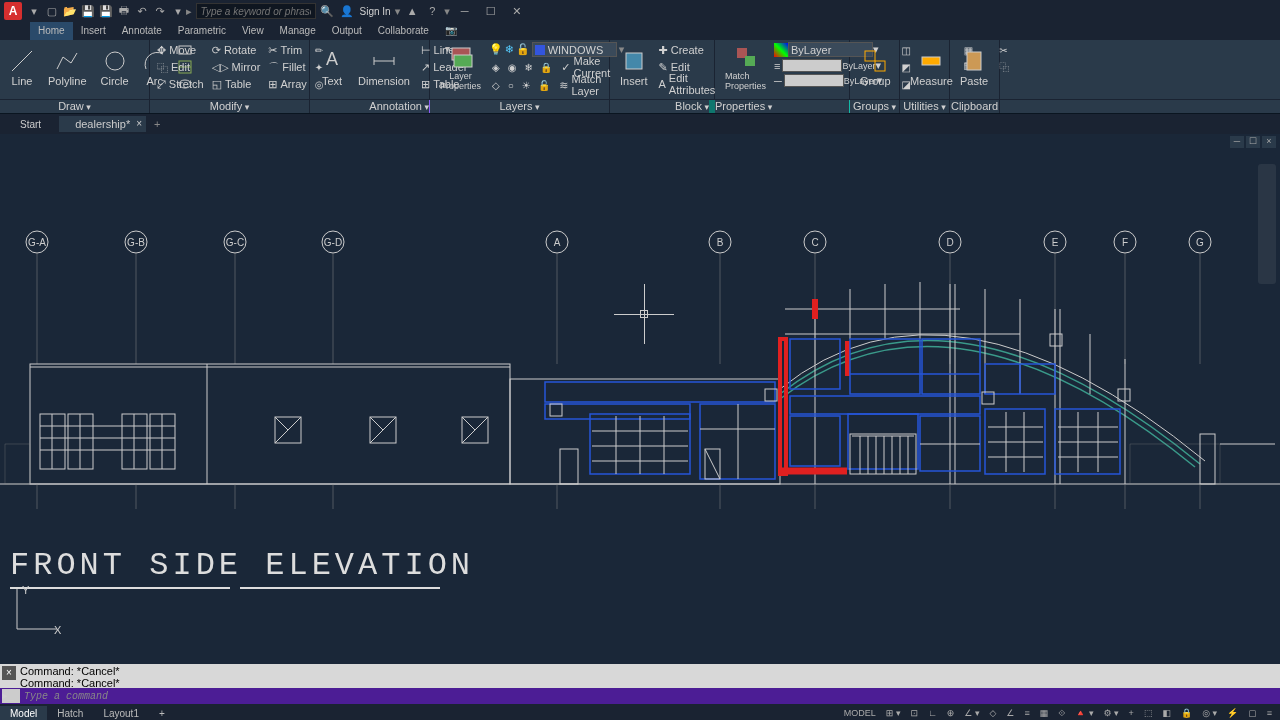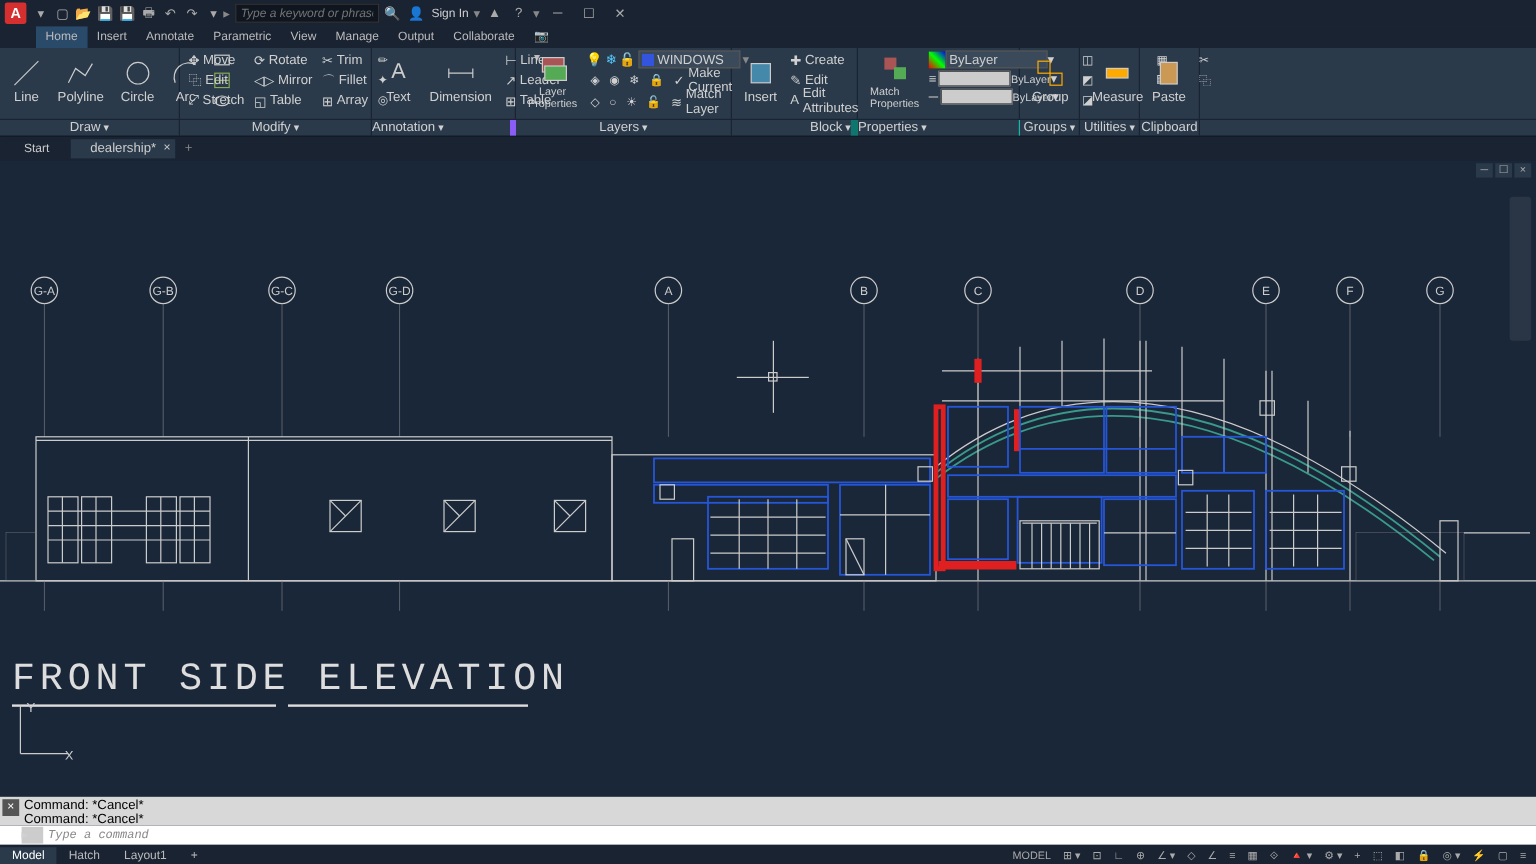--- a/index.html
+++ b/index.html
@@ -33,21 +33,21 @@
 .tab-add{width:18px;height:16px;display:flex;align-items:center;justify-content:center;cursor:pointer;color:#888}
 .canvas{height:530px;background:#1a2738;position:relative;overflow:hidden}
 .canvas-controls{position:absolute;top:2px;right:4px;display:flex;gap:2px}
 .cc-btn{width:14px;height:12px;background:#2a3a4a;color:#aaa;font-size:9px;text-align:center;cursor:pointer}
 svg.drawing{position:absolute;left:0;top:0}
 .ucs{position:absolute;left:12px;bottom:28px;color:#ccc}
 .title-text{position:absolute;left:10px;bottom:80px;font-family:"Courier New",monospace;font-size:32px;letter-spacing:4px;color:#ddd;font-weight:300}
 .title-underline{position:absolute;height:2px;background:#ddd}
 .cmdhist{height:24px;background:#d8d8d8;color:#000;font-family:"Courier New",monospace;font-size:10px;padding:1px 20px;line-height:12px;position:relative}
 .cmdhist-close{position:absolute;left:2px;top:2px;width:14px;height:14px;background:#555;color:#fff;text-align:center;line-height:14px;cursor:pointer;font-size:10px}
-.cmdline{height:16px;background:#ffffff;display:flex;align-items:center;padding:0 18px}
+.cmdline{height:16px;background:#4c1d95;display:flex;align-items:center;padding:0 2px}
 .cmd-icon{width:18px;height:14px;background:#ccc;margin-right:4px}
 .cmd-input{flex:1;font-style:italic;color:#888;font-family:"Courier New",monospace;font-size:10px}
 .layout-tabs{height:18px;background:#1a2332;display:flex;align-items:center}
 .layout-tab{padding:2px 10px;color:#bbb;font-size:10px;cursor:pointer}
 .layout-tab.active{background:#2a3a4a;color:#fff}
 .statusbar{height:18px;background:#1a2332;display:flex;align-items:center;justify-content:flex-end;padding:0 4px;gap:2px}
 .status-item{padding:0 4px;color:#aaa;font-size:9px;cursor:pointer;height:16px;display:flex;align-items:center}
 .bottom-row{display:flex;height:18px}
 .bottom-left{display:flex}
 .bottom-right{flex:1}
@@ -388,21 +388,21 @@
       <div class="col">
         <div class="small-btn">✂</div>
         <div class="small-btn">⿻</div>
       </div>
     </div>
   </div>
 </div>
 <div class="ribbon-titles">
   <div style="width:150px;text-align:center;font-size:9px;border-right:1px solid #1a2332"><span>Draw</span> ▾</div>
   <div style="width:160px;text-align:center;font-size:9px;border-right:1px solid #1a2332"><span>Modify</span> ▾</div>
-  <div style="width:120px;text-align:left;font-size:9px;border-right:5px solid #8b5cf6"><span>Annotation</span> ▾</div>
+  <div style="width:120px;text-align:right;font-size:9px;border-right:1px solid #8b5cf6"><span>Annotation</span> ▾</div>
   <div style="width:180px;text-align:center;font-size:9px;border-right:1px solid #1a2332"><span>Layers</span> ▾</div>
   <div style="width:105px;text-align:right;font-size:9px;border-right:6px solid #0f766e"><span>Block</span> ▾</div>
   <div style="width:135px;text-align:left;font-size:9px;border-right:1px solid #14b8a6"><span>Properties</span> ▾</div>
   <div style="width:50px;text-align:center;font-size:9px;border-right:1px solid #1a2332"><span>Groups</span> ▾</div>
   <div style="width:50px;text-align:center;font-size:9px;border-right:1px solid #1a2332"><span>Utilities</span> ▾</div>
   <div style="width:50px;text-align:center;font-size:9px;border-right:1px solid #1a2332"><span>Clipboard</span></div>
 </div>
 
 <div class="filetabs">
   <div class="filetab start">Start</div>

